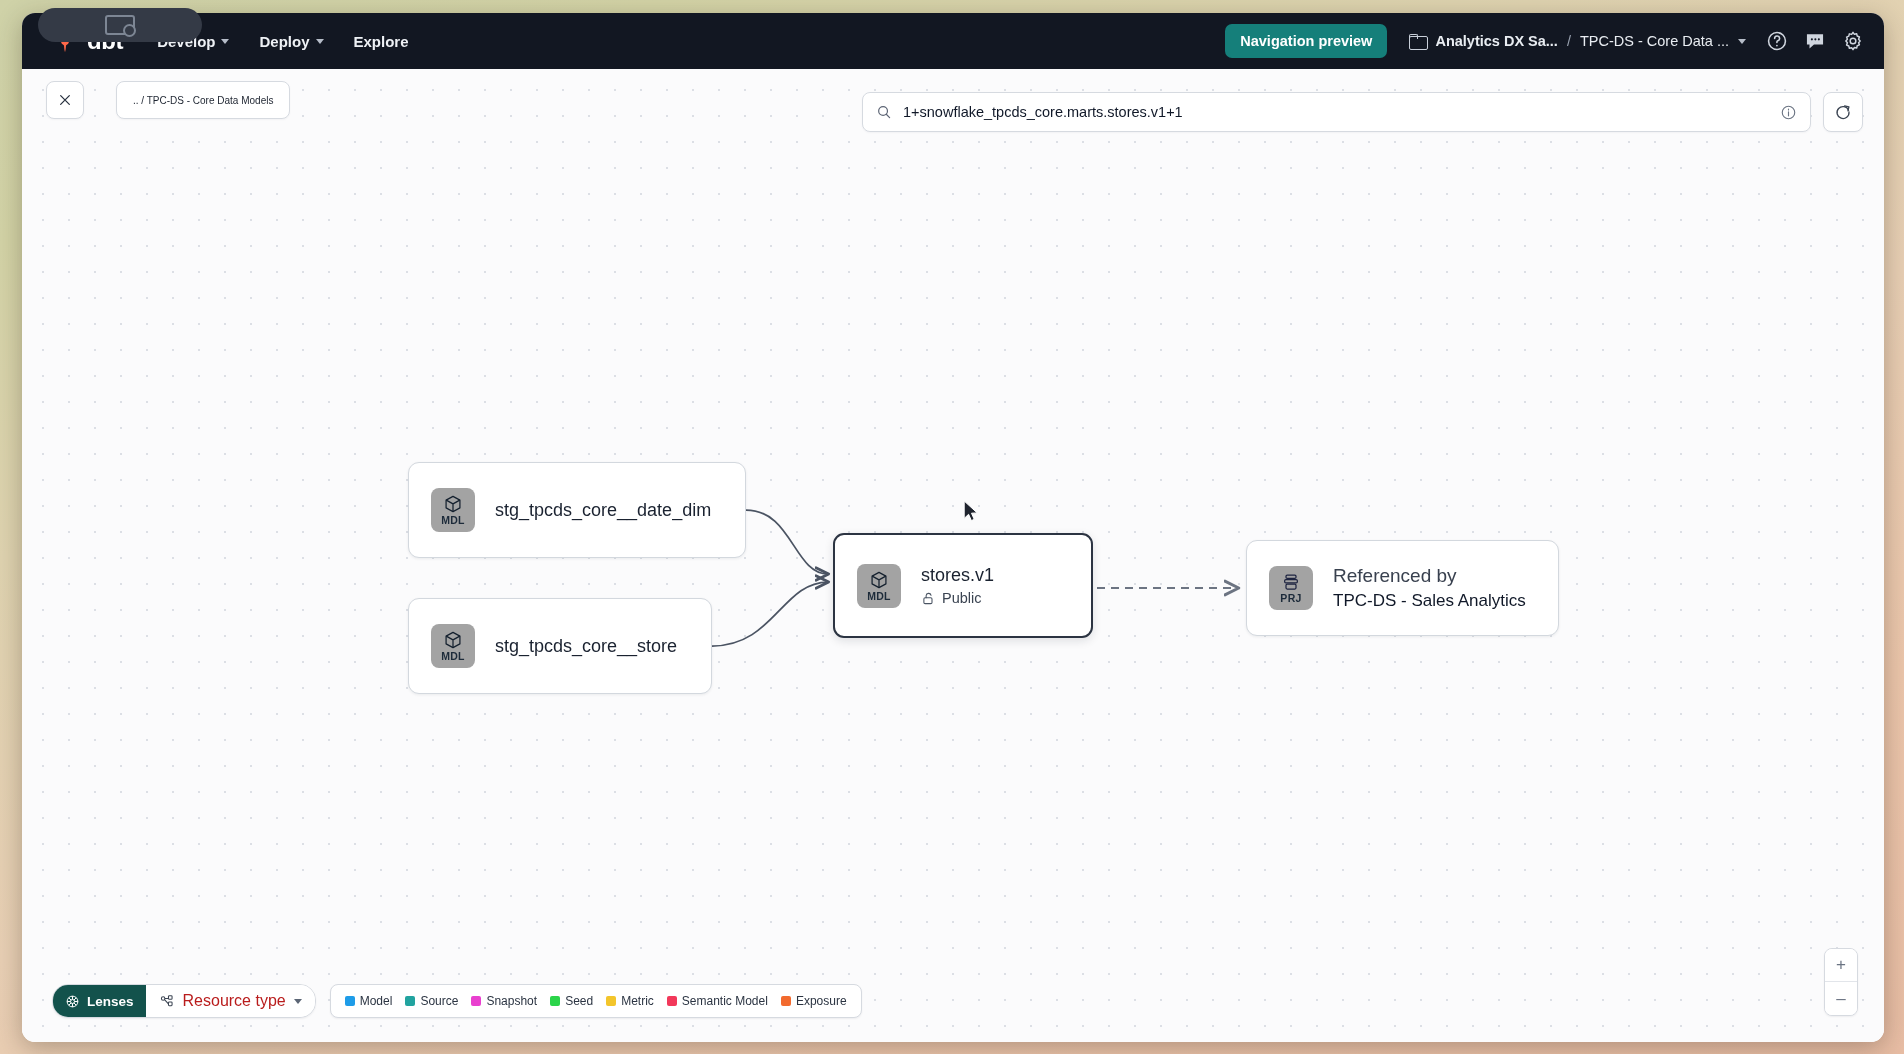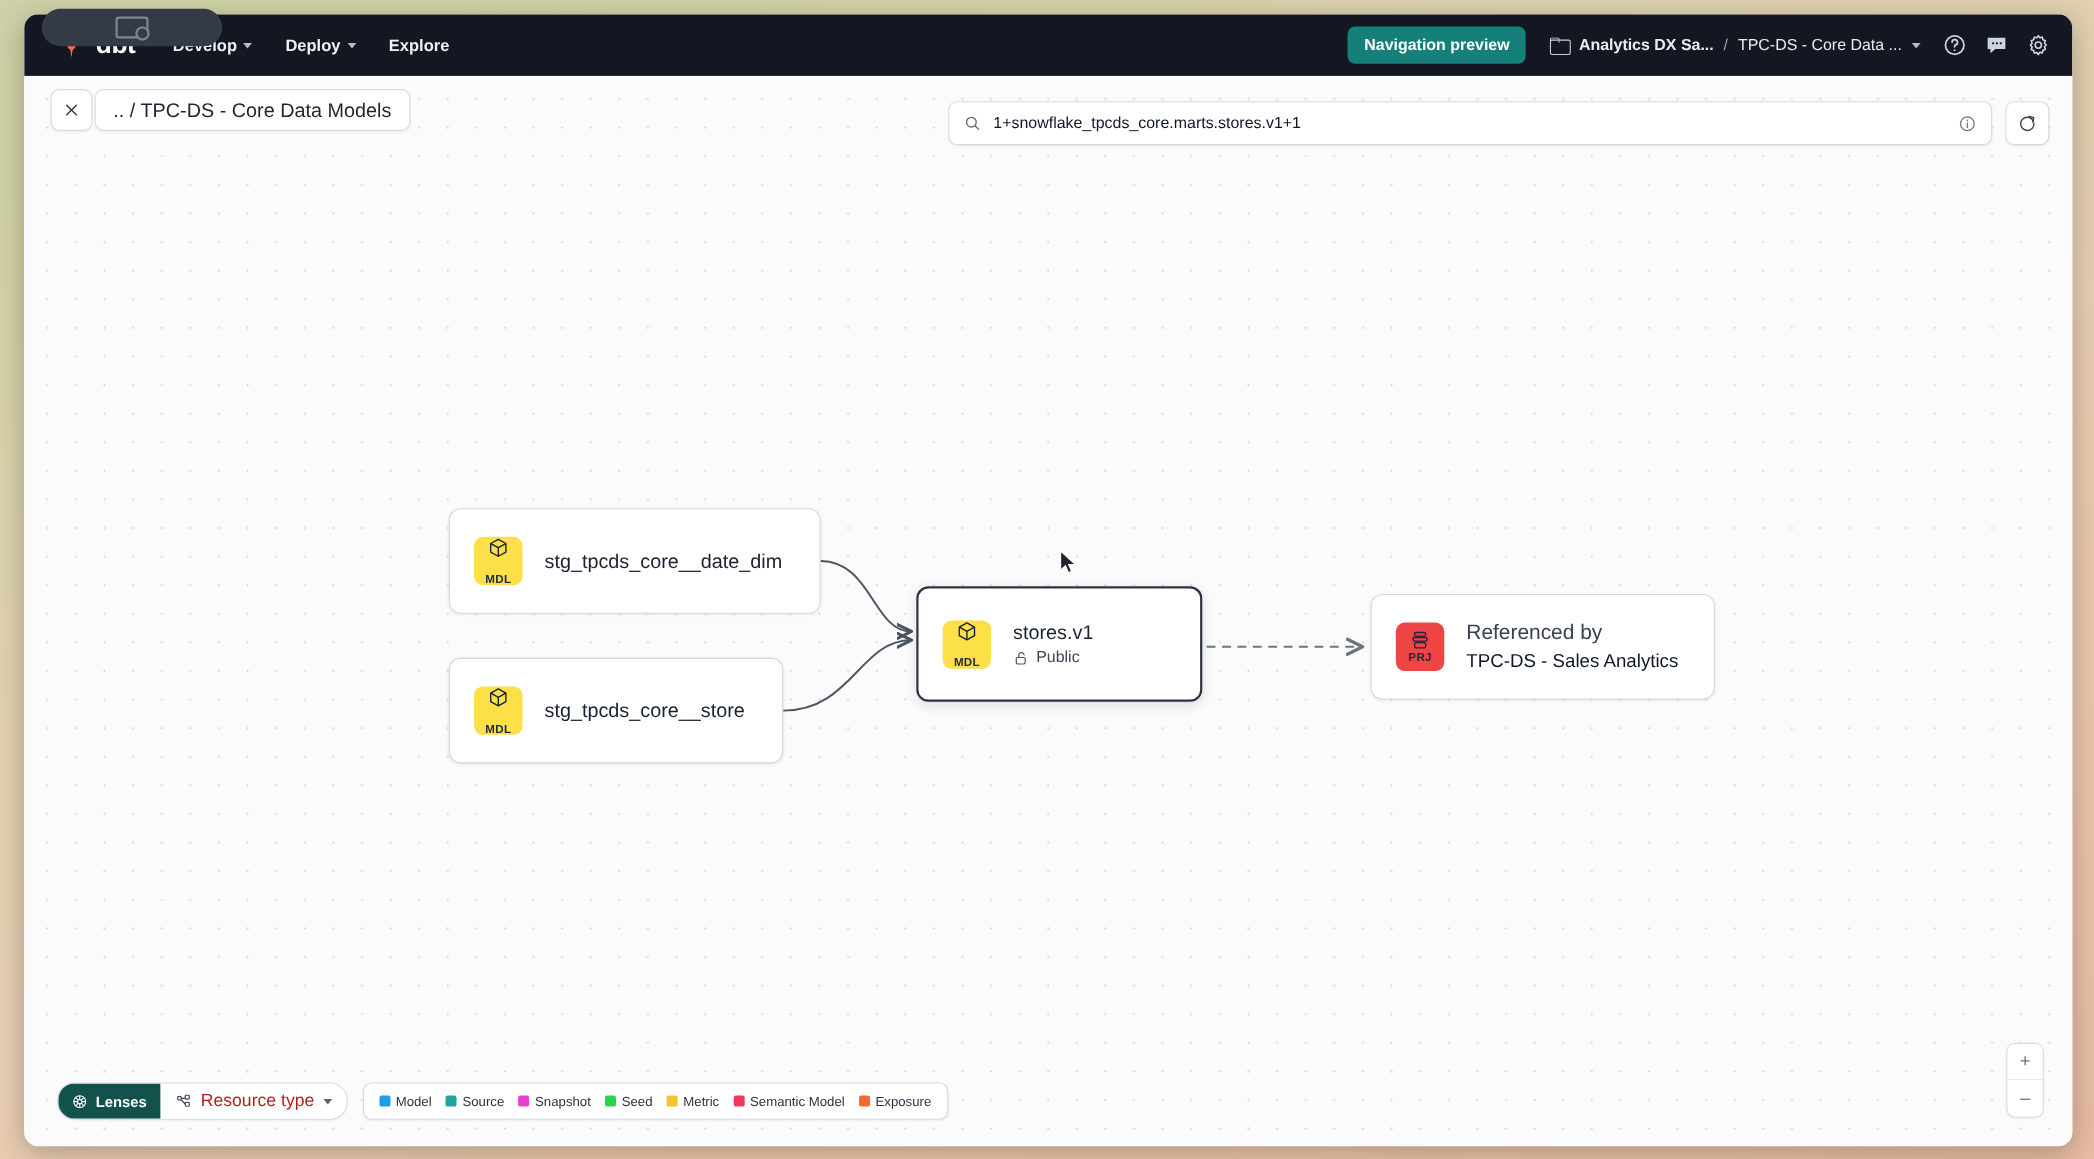--- a/index.html
+++ b/index.html
@@ -140,28 +140,28 @@
   .tb-btn {
     width: 38px; height: 38px;
     background: #ffffff;
     border: 1px solid #d6dae0;
     border-radius: 8px;
     display: flex; align-items: center; justify-content: center;
     cursor: pointer;
     box-shadow: 0 1px 2px rgba(16,24,40,.04);
   }
   #breadcrumb-pill {
-    margin-left: 2px;
+    margin-left: 32px;
     height: 38px;
     background: #ffffff;
     border: 1px solid #d6dae0;
     border-radius: 8px;
     display: flex; align-items: center;
     padding: 0 16px;
-    font-size: 18px;
+    font-size: 10px;
     color: #1d2430;
     font-weight: 500;
     cursor: pointer;
     box-shadow: 0 1px 2px rgba(16,24,40,.04);
     white-space: nowrap;
   }
 
   #search-wrap {
     position: absolute;
     left: 840px;
@@ -232,22 +232,22 @@
     box-shadow: 0 3px 10px rgba(16,24,40,.12);
   }
   .badge {
     width: 44px; height: 44px;
     border-radius: 8px;
     display: flex; flex-direction: column;
     align-items: center; justify-content: center;
     gap: 1px;
     flex: 0 0 auto;
   }
-  .badge.mdl { background: #fde047; justify-content: space-between; }
-  .badge.prj { background: #ef4444; }
+  .badge.mdl { background: #a3a3a3; }
+  .badge.prj { background: #a3a3a3; }
   .badge-label {
     font-size: 10.5px; font-weight: 700;
     color: #1d2b3a; letter-spacing: .3px; line-height: 1;
   }
   .node-title {
     font-size: 18px;
     color: #1a2230;
     font-weight: 400;
     white-space: nowrap;
   }

